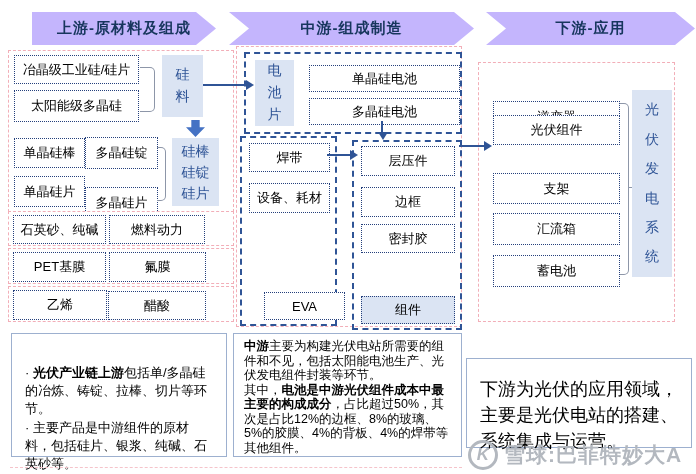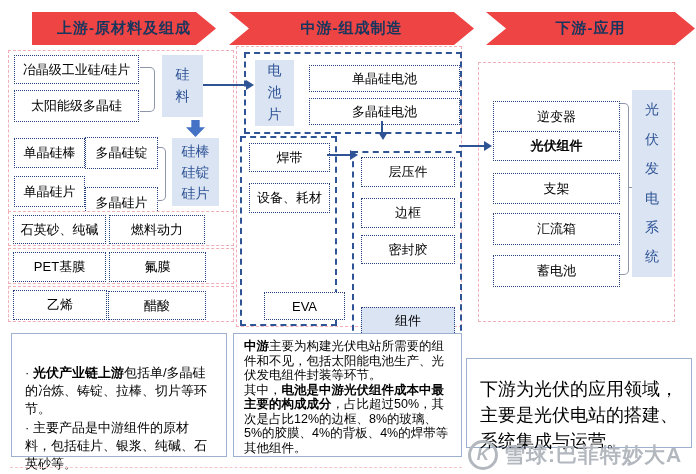--- a/index.html
+++ b/index.html
@@ -1,19 +1,19 @@
 <!DOCTYPE html>
 <html><head>
 <meta charset="utf-8">
 <style>
   html,body{margin:0;padding:0;background:#fff;}
   #stage{position:relative;width:696px;height:474px;background:#fff;overflow:hidden;
          font-family:"Liberation Sans","DejaVu Sans",sans-serif;}
   
-  .banner{position:absolute;top:12px;height:33px;background:#ef4444;color:#17365d;
+  .banner{position:absolute;top:12px;height:33px;background:#c4b5fd;color:#17365d;
           display:flex;align-items:center;justify-content:center;font-weight:bold;
           font-size:15px;letter-spacing:1px;}
   #banner-up{left:32px;width:184px;clip-path:polygon(0 0,164px 0,100% 50%,164px 100%,0 100%);}
   #banner-mid{left:229px;width:245px;clip-path:polygon(0 0,225px 0,100% 50%,225px 100%,0 100%,20px 50%);}
   #banner-down{left:486px;width:209px;clip-path:polygon(0 0,189px 0,100% 50%,189px 100%,0 100%,20px 50%);}
   
   .sec-pink{position:absolute;border:1px dashed #f2aeb8;background:#fff;}
   
   .sec-navy{position:absolute;border:2px dashed #2f5496;}
   
@@ -98,30 +98,30 @@
     <div class="item" style="left:63px;top:11px;width:149px;height:25px;">单晶硅电池</div>
     <div class="item" style="left:63px;top:44px;width:149px;height:25px;">多晶硅电池</div>
   </div>
 
   <div class="sec-navy" style="left:240px;top:136px;width:93px;height:186px;">
     <div class="item" style="left:7px;top:5px;width:79px;height:27px;">焊带</div>
     <div class="item" style="left:7px;top:45px;width:79px;height:28px;">设备、耗材</div>
     <div class="item" style="left:22px;top:154px;width:79px;height:26px;text-align:center;">EVA</div>
   </div>
 
-  <div class="sec-navy" style="left:352px;top:151px;width:106px;height:186px;">
+  <div class="sec-navy" style="left:352px;top:140px;width:106px;height:186px;">
     <div class="item" style="left:7px;top:4px;width:92px;height:28px;">层压件</div>
     <div class="item" style="left:7px;top:45px;width:92px;height:28px;">边框</div>
     <div class="item" style="left:7px;top:82px;width:92px;height:27px;">密封胶</div>
     <div class="item" style="left:7px;top:154px;width:92px;height:26px;background:#dbe4f3;">组件</div>
   </div>
 
   <div class="sec-pink" style="left:478px;top:62px;width:195px;height:258px;">
     <div class="item" style="left:14px;top:26px;width:125px;height:29px;margin-top:12px;">逆变器</div>
-    <div class="item" style="left:14px;top:68px;width:125px;height:28px;font-weight:bold;">光伏组件</div>
+    <div class="item" style="left:14px;top:52px;width:125px;height:28px;">光伏组件</div>
     <div class="item" style="left:14px;top:110px;width:125px;height:29px;">支架</div>
     <div class="item" style="left:14px;top:150px;width:125px;height:30px;">汇流箱</div>
     <div class="item" style="left:14px;top:192px;width:125px;height:30px;">蓄电池</div>
     <div class="bracket" style="left:141px;top:40px;width:8px;height:170px;"></div>
     <div class="tick" style="left:149px;top:124px;width:5px;height:1px;"></div>
     <div class="bluebox" style="left:153px;top:27px;width:40px;height:187px;">
       <span class="vtext" style="width:15px;line-height:2.1;">光伏发电系统</span>
     </div>
   </div>
 

